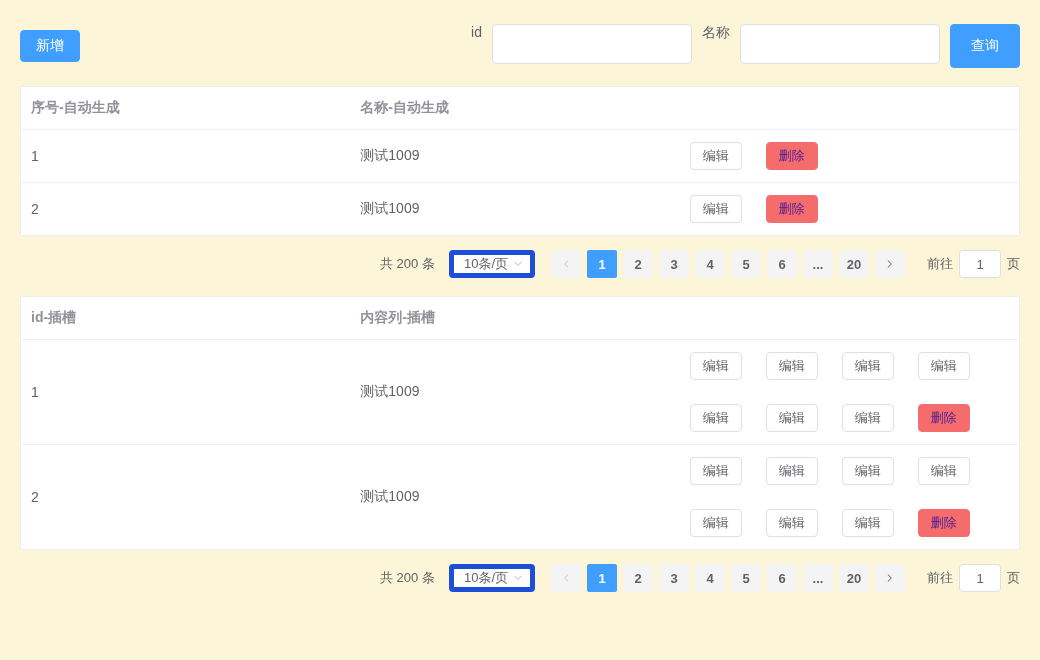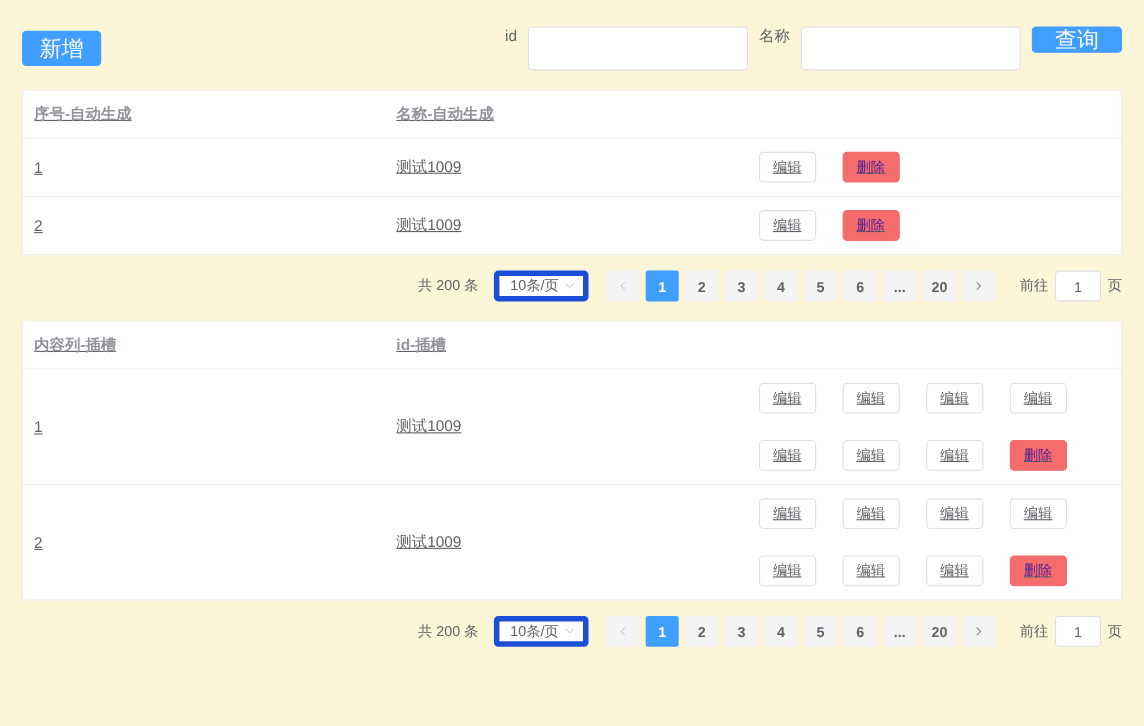--- a/index.html
+++ b/index.html
@@ -18,21 +18,21 @@
   align-items: center;
   padding: 24px 0 8px 0;
   gap: 10px;
 }
 .btn {
   display: inline-flex;
   align-items: center;
   justify-content: center;
   height: 32px;
   padding: 0 15px;
-  font-size: 20px;
+  font-size: 14px;
   border-radius: 4px;
   border: 1px solid #dcdfe6;
   background: #fff;
   color: #606266;
   cursor: pointer;
   white-space: nowrap;
 }
 .btn-primary {
   background: #409eff;
   border-color: #409eff;
@@ -66,21 +66,20 @@
   padding: 0 12px;
   font-size: 14px;
   color: #606266;
   outline: none;
 }
 .table {
   width: 100%;
   background: #fff;
   border: 1px solid #ebeef5;
   margin-top: 10px;
-  text-decoration: underline;
 }
 .table .thead {
   display: flex;
   background: #fff;
   border-bottom: 1px solid #ebeef5;
 }
 .table .th, .table .td {
   padding: 12px 10px;
   display: flex;
   align-items: center;
@@ -176,21 +175,21 @@
 </head>
 <body>
 
 <div class="topbar">
   <button class="btn btn-primary">新增</button>
   <div class="formrow">
     <label>id</label>
     <input class="input" style="">
     <label>名称</label>
     <input class="input" style="">
-    <button class="btn btn-primary" style="height:24px;padding:1px 20px;">查询</button>
+    <button class="btn btn-primary" style="height:44px;padding:1px 20px;">查询</button>
   </div>
 </div>
 
 <div class="table">
   <div class="thead">
     <div class="th col-a">序号-自动生成</div>
     <div class="th col-b">名称-自动生成</div>
   </div>
   <div class="trow">
     <div class="td col-a">1</div>
@@ -246,22 +245,22 @@
     </span>
   <span class="jump">
     <span>前往</span>
     <input value="1" style="">
     <span>页</span>
   </span>
 </div>
 
 <div class="table">
   <div class="thead">
+    <div class="th col-a">id-插槽</div>
     <div class="th col-b">内容列-插槽</div>
-    <div class="th col-a">id-插槽</div>
   </div>
   <div class="trow">
     <div class="td col-a">1</div>
     <div class="td col-b">测试1009</div>
     <div class="td col-c">
       <div class="actions">
         <button class="btn btn-sm">编辑</button>
         <button class="btn btn-sm">编辑</button>
         <button class="btn btn-sm">编辑</button>
         <button class="btn btn-sm">编辑</button>

